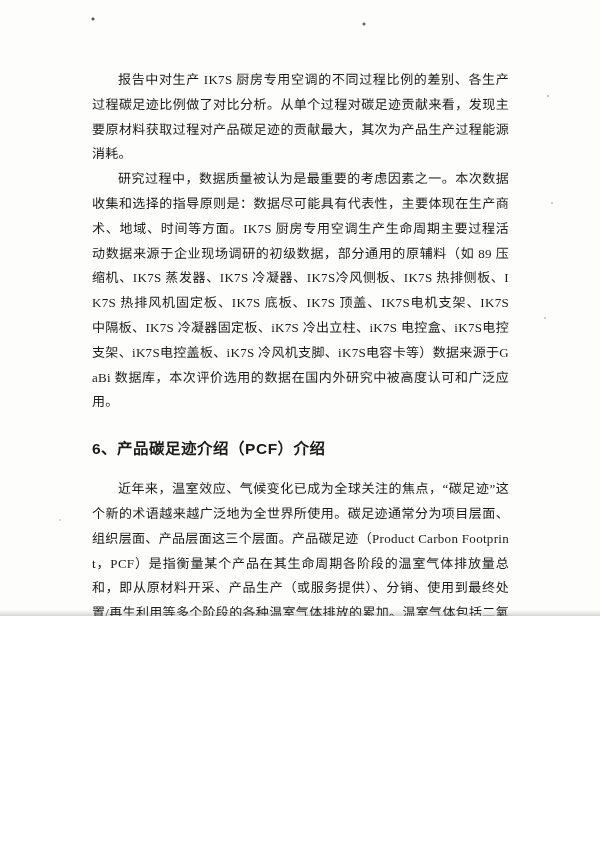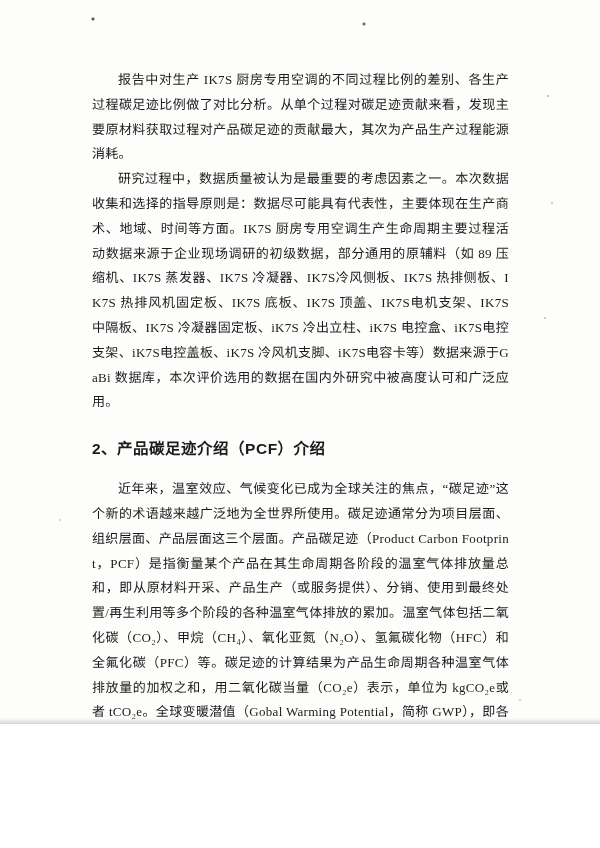--- a/index.html
+++ b/index.html
@@ -3,21 +3,21 @@
 <meta charset="utf-8">
 <style>
   html, body {
     margin: 0;
     padding: 0;
     background: #ffffff;
   }
   .page {
     position: relative;
     width: 600px;
-    height: 724px;
+    height: 616px;
     overflow: hidden;
     color: #1b1b1b;
     background:
       
       radial-gradient(circle at 93px 19px,  rgba(60,60,60,0.85) 0 1px, rgba(0,0,0,0) 2px),
       radial-gradient(circle at 364px 24px, rgba(70,70,70,0.8) 0 1px, rgba(0,0,0,0) 2px),
       radial-gradient(circle at 548px 96px,  rgba(140,140,140,0.5) 0 0.8px, rgba(0,0,0,0) 1.6px),
       radial-gradient(circle at 552px 203px, rgba(150,150,150,0.45) 0 0.8px, rgba(0,0,0,0) 1.6px),
       radial-gradient(circle at 545px 318px, rgba(150,150,150,0.45) 0 0.8px, rgba(0,0,0,0) 1.6px),
       radial-gradient(circle at 60px 520px,  rgba(160,160,160,0.4) 0 0.8px, rgba(0,0,0,0) 1.6px),
@@ -68,21 +68,21 @@
 </head>
 <body>
 
 <div class="page">
   <div class="content">
 
     <p class="body-para">报告中对生产 IK7S 厨房专用空调的不同过程比例的差别、各生产过程碳足迹比例做了对比分析。从单个过程对碳足迹贡献来看，发现主要原材料获取过程对产品碳足迹的贡献最大，其次为产品生产过程能源消耗。</p>
 
     <p class="body-para">研究过程中，数据质量被认为是最重要的考虑因素之一。本次数据收集和选择的指导原则是：数据尽可能具有代表性，主要体现在生产商术、地域、时间等方面。IK7S 厨房专用空调生产生命周期主要过程活动数据来源于企业现场调研的初级数据，部分通用的原辅料（如 89 压缩机、IK7S 蒸发器、IK7S 冷凝器、IK7S冷风侧板、IK7S 热排侧板、IK7S 热排风机固定板、IK7S 底板、IK7S 顶盖、IK7S电机支架、IK7S 中隔板、IK7S 冷凝器固定板、iK7S 冷出立柱、iK7S 电控盒、iK7S电控支架、iK7S电控盖板、iK7S 冷风机支脚、iK7S电容卡等）数据来源于GaBi 数据库，本次评价选用的数据在国内外研究中被高度认可和广泛应用。</p>
 
-    <h2 class="section-heading">2、产品碳足迹介绍（PCF）介绍</h2>
+    <h2 class="section-heading">6、产品碳足迹介绍（PCF）介绍</h2>
 
     <p class="body-para">近年来，温室效应、气候变化已成为全球关注的焦点，“碳足迹”这个新的术语越来越广泛地为全世界所使用。碳足迹通常分为项目层面、组织层面、产品层面这三个层面。产品碳足迹（Product Carbon Footprint，PCF）是指衡量某个产品在其生命周期各阶段的温室气体排放量总和，即从原材料开采、产品生产（或服务提供）、分销、使用到最终处置/再生利用等多个阶段的各种温室气体排放的累加。温室气体包括二氧化碳（CO₂）、甲烷（CH₄）、氧化亚氮（N₂O）、氢氟碳化物（HFC）和全氟化碳（PFC）等。碳足迹的计算结果为产品生命周期各种温室气体排放量的加权之和，用二氧化碳当量（CO₂e）表示，单位为 kgCO₂e或者 tCO₂e。全球变暖潜值（Gobal Warming Potential，简称 GWP），即各种温室气体的二氧化碳当量值，通常采用联合国政府间气候变化专家委员会（IPCC）提供的值，目前这套因子被全球范围广泛适用。</p>
 
     <h2 class="section-heading">5、目标与范围定义</h2>
 
     <h3 class="sub-heading">3.1 产品介绍</h3>
 
   </div>
 </div>
 

